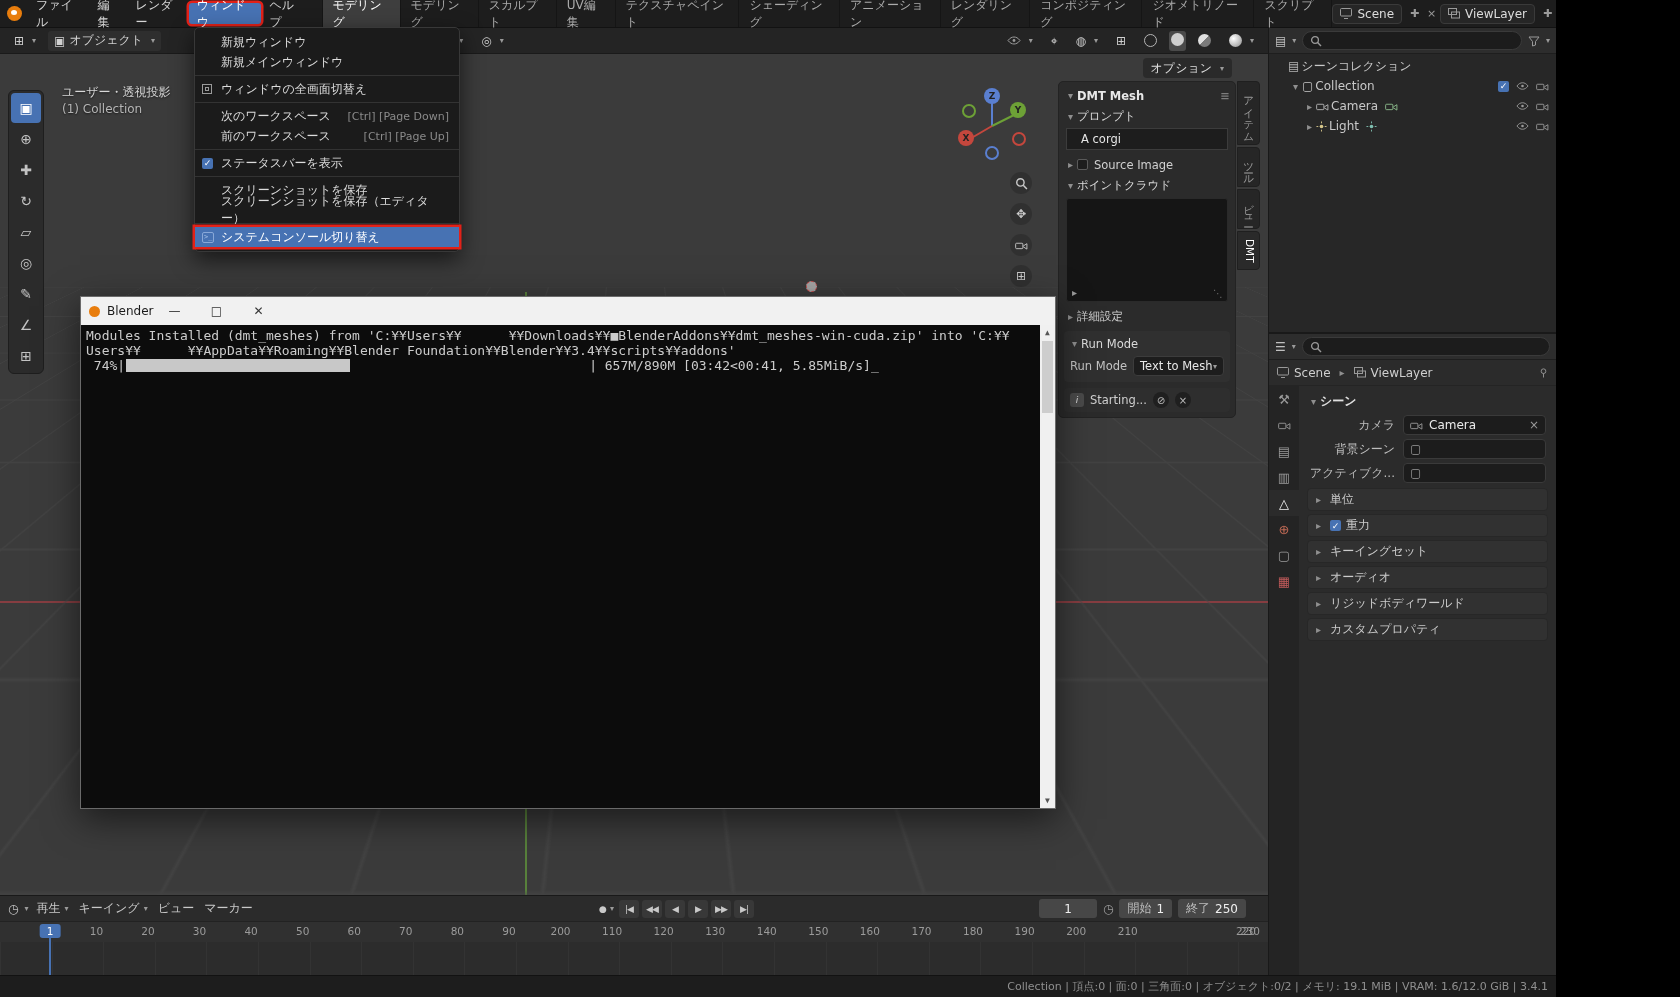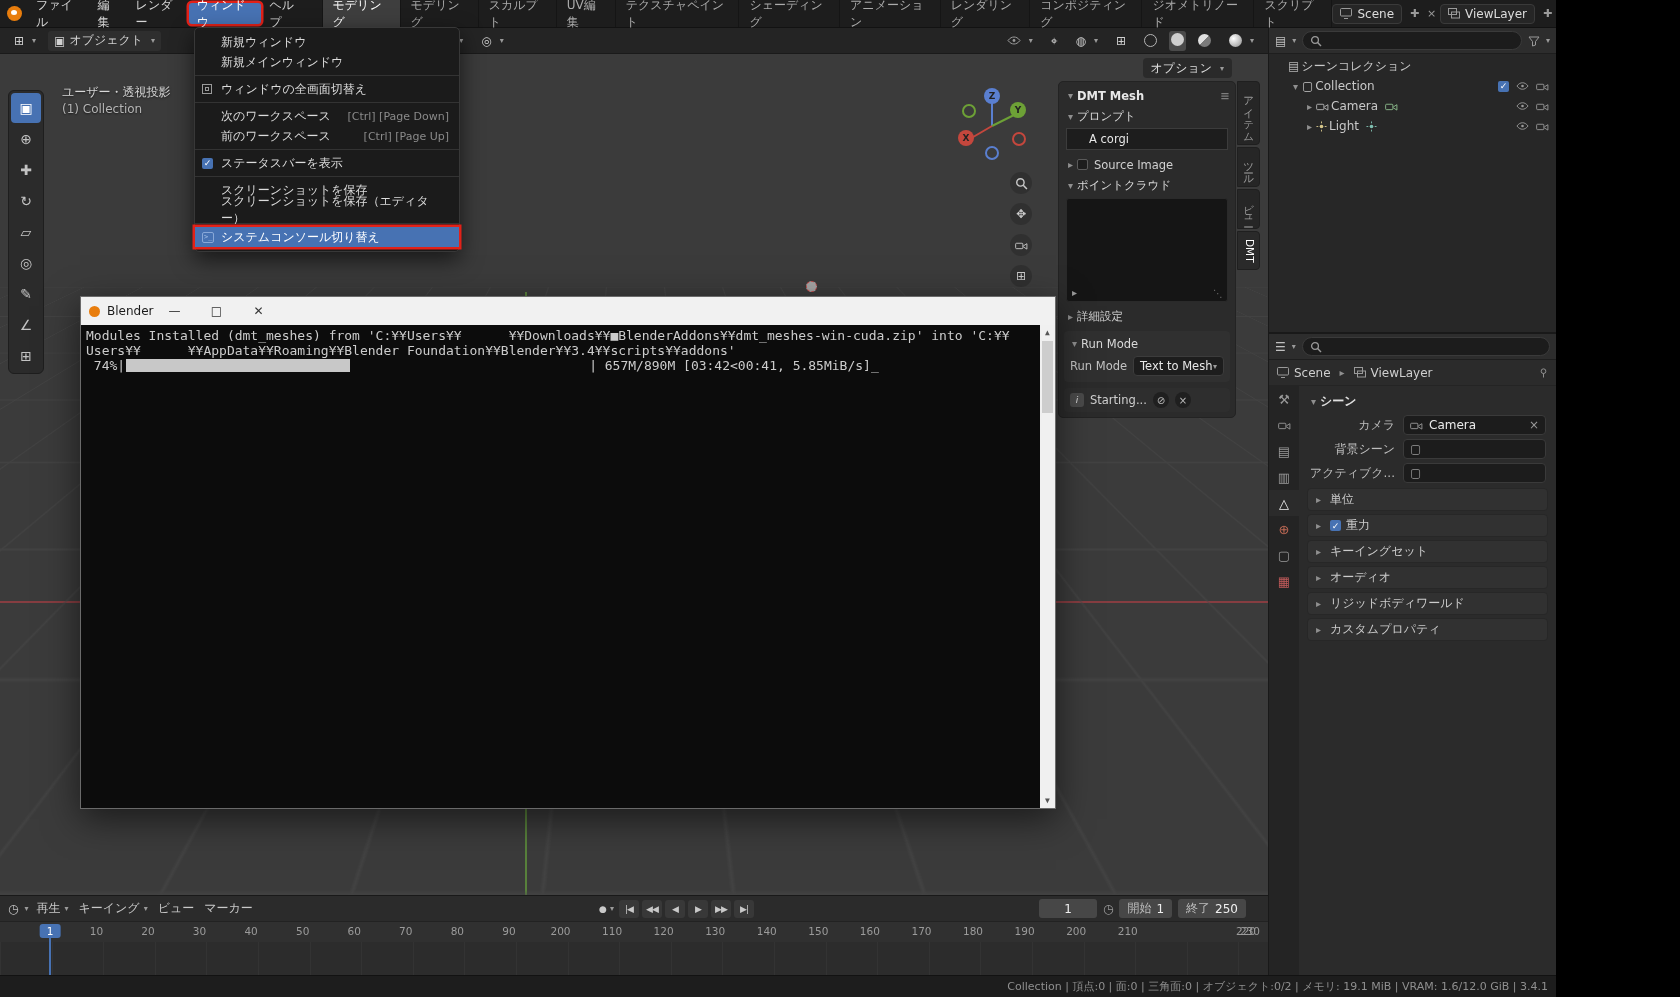--- a/index.html
+++ b/index.html
@@ -60,21 +60,21 @@
 #nav-icons{position:absolute;right:236px;top:118px;display:flex;flex-direction:column;gap:9px;z-index:2}
 .nav-ic{width:22px;height:22px;border-radius:50%;background:rgba(40,40,40,.55);display:flex;align-items:center;justify-content:center;color:#c9c9c9;font-size:12px}
 
 
 #n-panel{position:absolute;top:27px;right:32px;width:178px;background:rgba(42,42,42,.97);border:1px solid #232323;border-radius:5px;padding:3px;z-index:3;font-size:11.5px}
 .np-row{height:21px;display:flex;align-items:center;color:#d0d0d0;padding:0 2px}
 .np-head{font-weight:bold}
 .np-title{color:#e8e8e8}
 .np-grip{margin-left:auto;color:#7d7d7d}
 .np-sub{color:#dadada}
-.np-input{height:22px;background:#1d1d1d;border:1px solid #3c3c3c;border-radius:0;margin:1px 4px 4px;display:flex;align-items:center;padding:0 22px;color:#e6e6e6}
+.np-input{height:22px;background:#1d1d1d;border:1px solid #3c3c3c;border-radius:0;margin:1px 4px 4px;display:flex;align-items:center;padding:0 14px;color:#e6e6e6}
 .cb-empty{width:11px;height:11px;border:1px solid #5a5a5a;border-radius:2px;background:#1d1d1d;margin-right:6px;flex:none}
 #pc-box{position:relative;height:104px;margin:2px 4px 4px;background:#151515;border:1px solid #2a2a2a;border-radius:3px}
 .pc-play{position:absolute;left:5px;bottom:3px;color:#9a9a9a;font-size:10px}
 .pc-grip{position:absolute;right:4px;bottom:2px;color:#6a6a6a;font-size:10px}
 .np-sec{background:#303030;border-radius:4px;margin:4px 2px;padding:2px}
 .np-field{display:flex;align-items:center;gap:6px;padding:2px 4px 4px}
 .np-label{color:#c3c3c3}
 .np-dd{flex:1;height:20px;background:#1d1d1d;border:1px solid #3c3c3c;border-radius:4px;display:flex;align-items:center;padding:0 6px;color:#e6e6e6}
 .np-dd .chev{margin-left:auto}
 #np-status{display:flex;align-items:center;gap:6px;background:#2e2e2e;border-radius:4px;margin:6px 2px 2px;height:24px;padding:0 6px;color:#cfcfcf}

